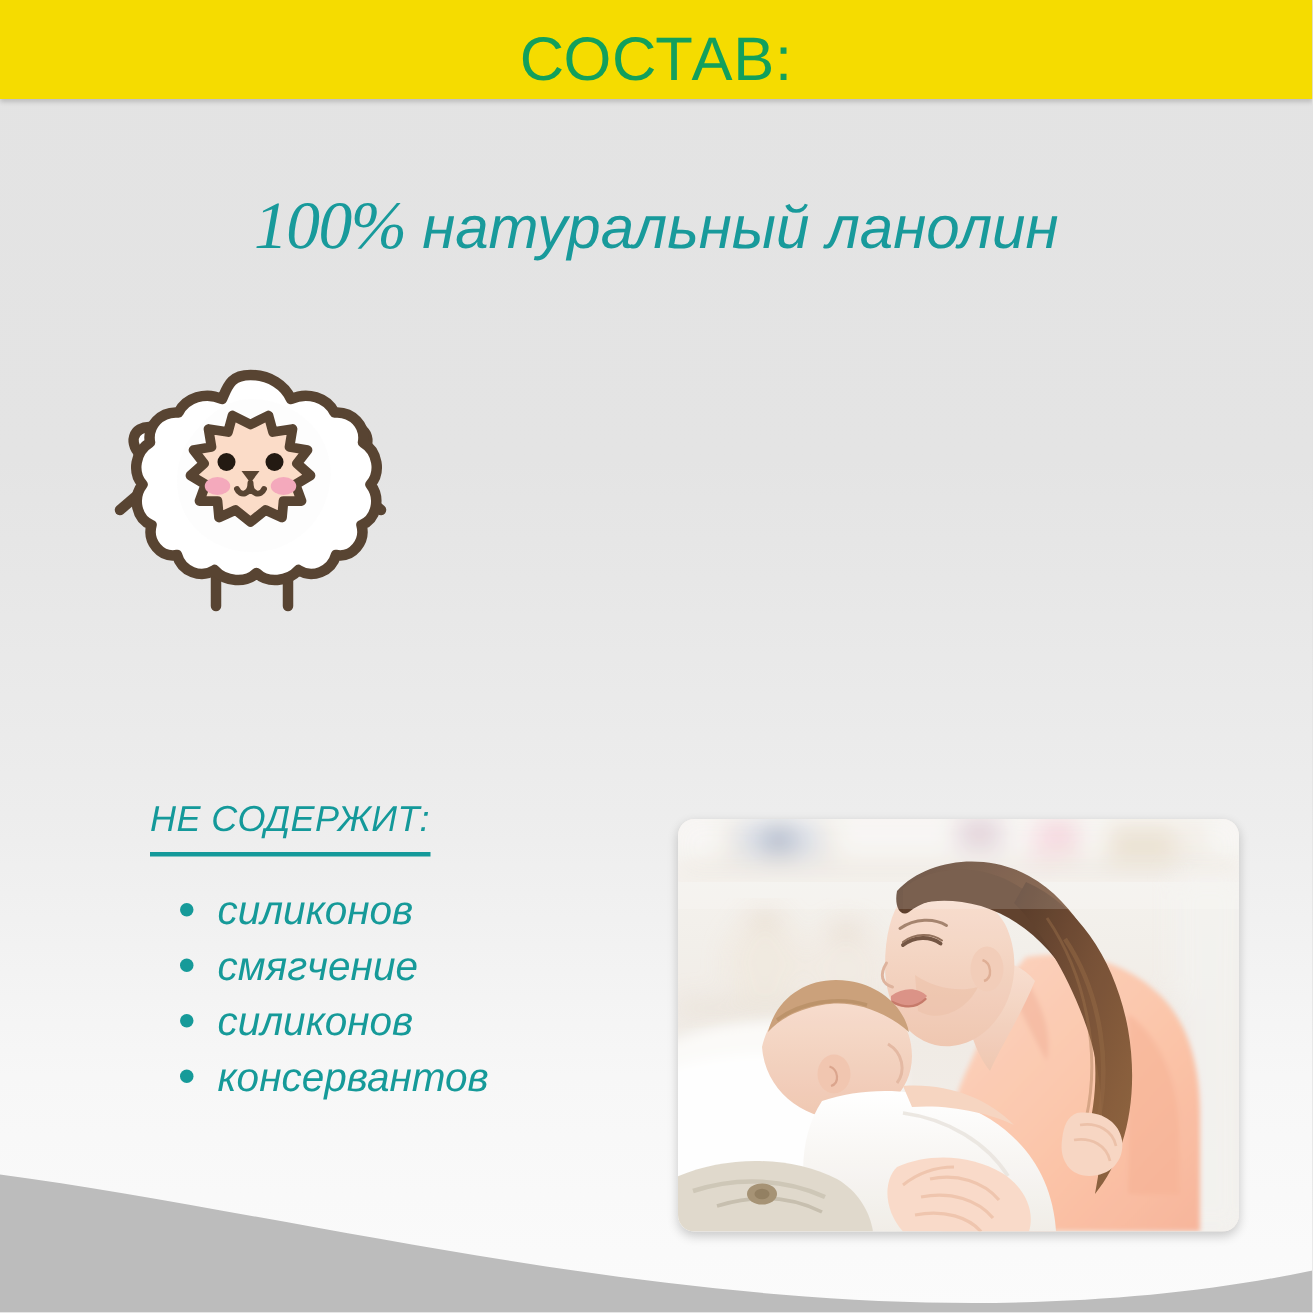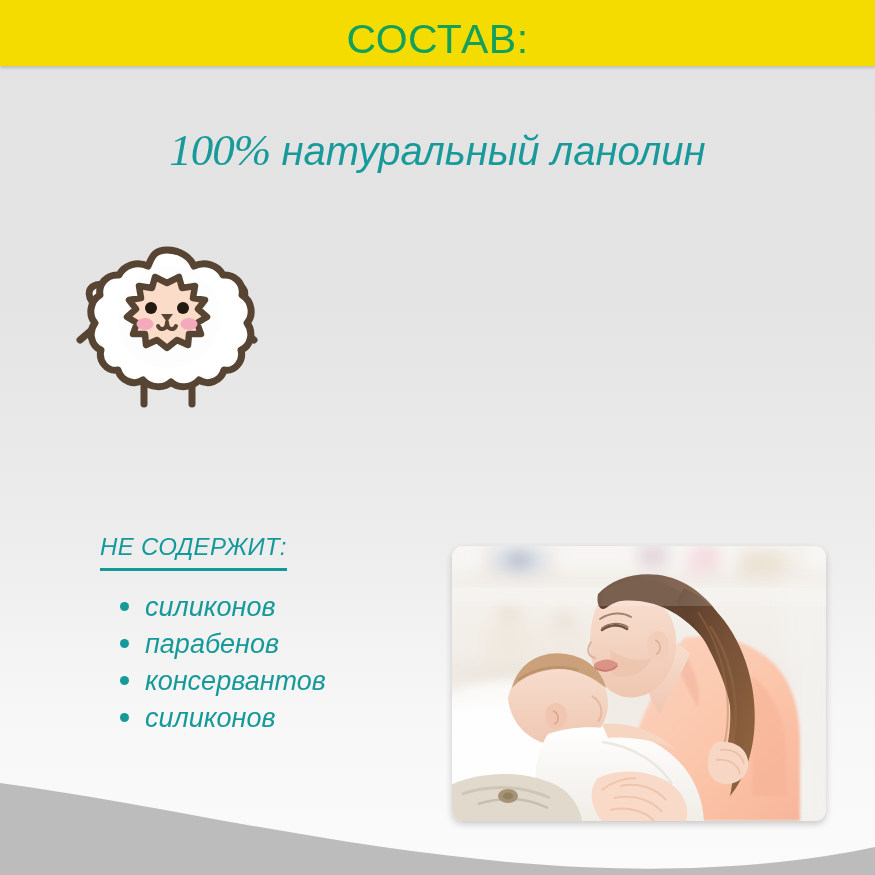--- a/index.html
+++ b/index.html
@@ -188,23 +188,23 @@
 
       <path d="M95 86 C 95 94 88 95 86 90 M95 86 C 95 94 102 95 104 90" fill="none" stroke="#584432" stroke-width="4" stroke-linecap="round"></path>
     </svg>
   </div>
 
 
   <div class="nocontain">
     <div class="nocontain-title">НЕ СОДЕРЖИТ:</div>
     <ul class="nolist">
       <li><span class="bullet"></span><span>силиконов</span></li>
-      <li><span class="bullet"></span><span>парабенов</span></li>
+      <li><span class="bullet"></span><span>смягчение</span></li>
+      <li><span class="bullet"></span><span>силиконов</span></li>
       <li><span class="bullet"></span><span>консервантов</span></li>
-      <li><span class="bullet"></span><span>силиконов</span></li>
     </ul>
   </div>
 
   <div class="photo">
     <svg viewBox="0 0 374 275" aria-hidden="true">
       <defs>
         <linearGradient id="bgWall" x1="0" y1="0" x2="0" y2="1">
           <stop offset="0%" stop-color="#f6f3ef"></stop>
           <stop offset="55%" stop-color="#efeae4"></stop>
           <stop offset="100%" stop-color="#f3efeb"></stop>

